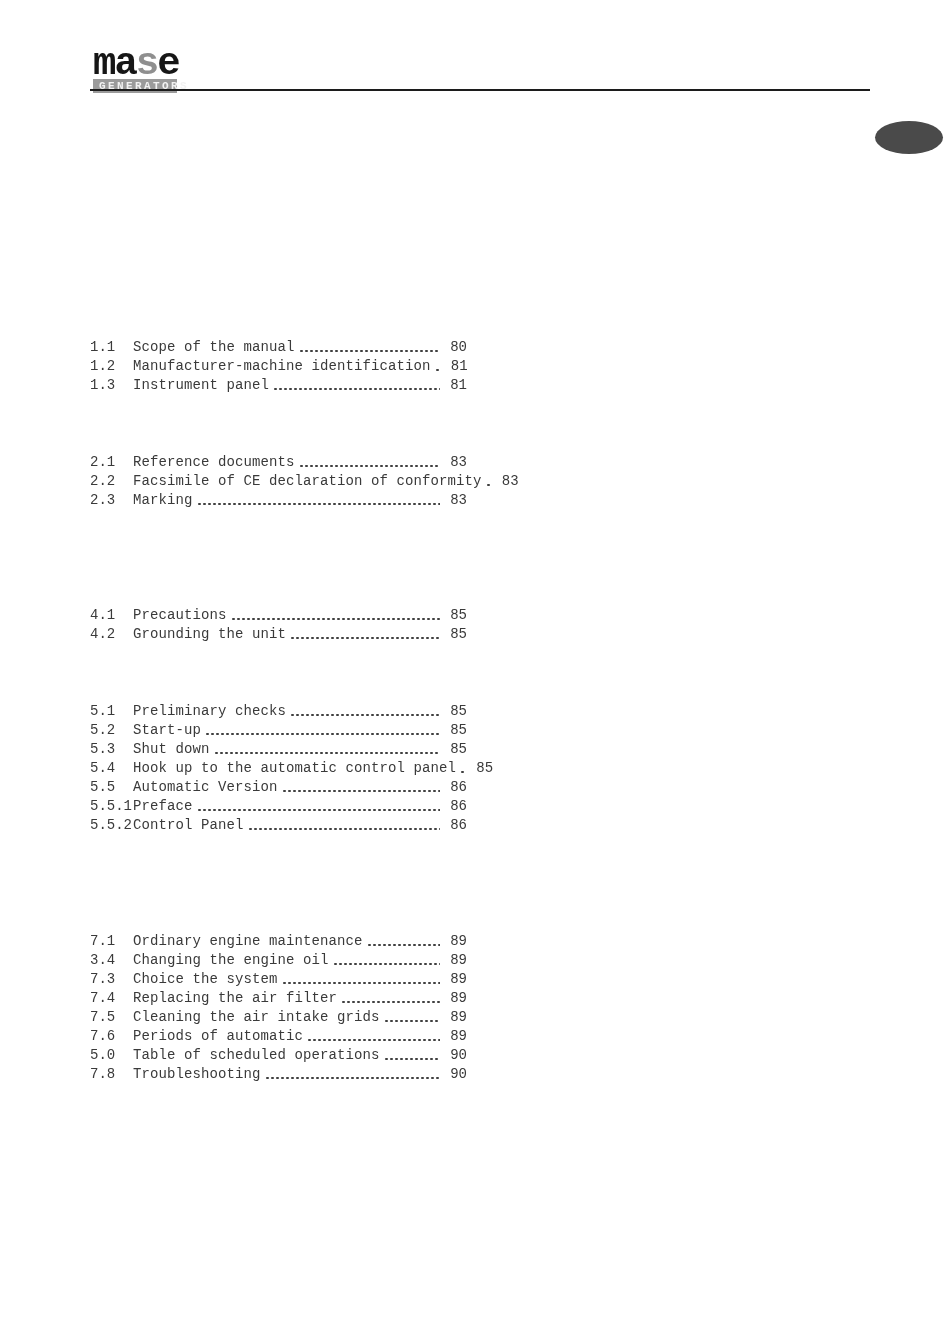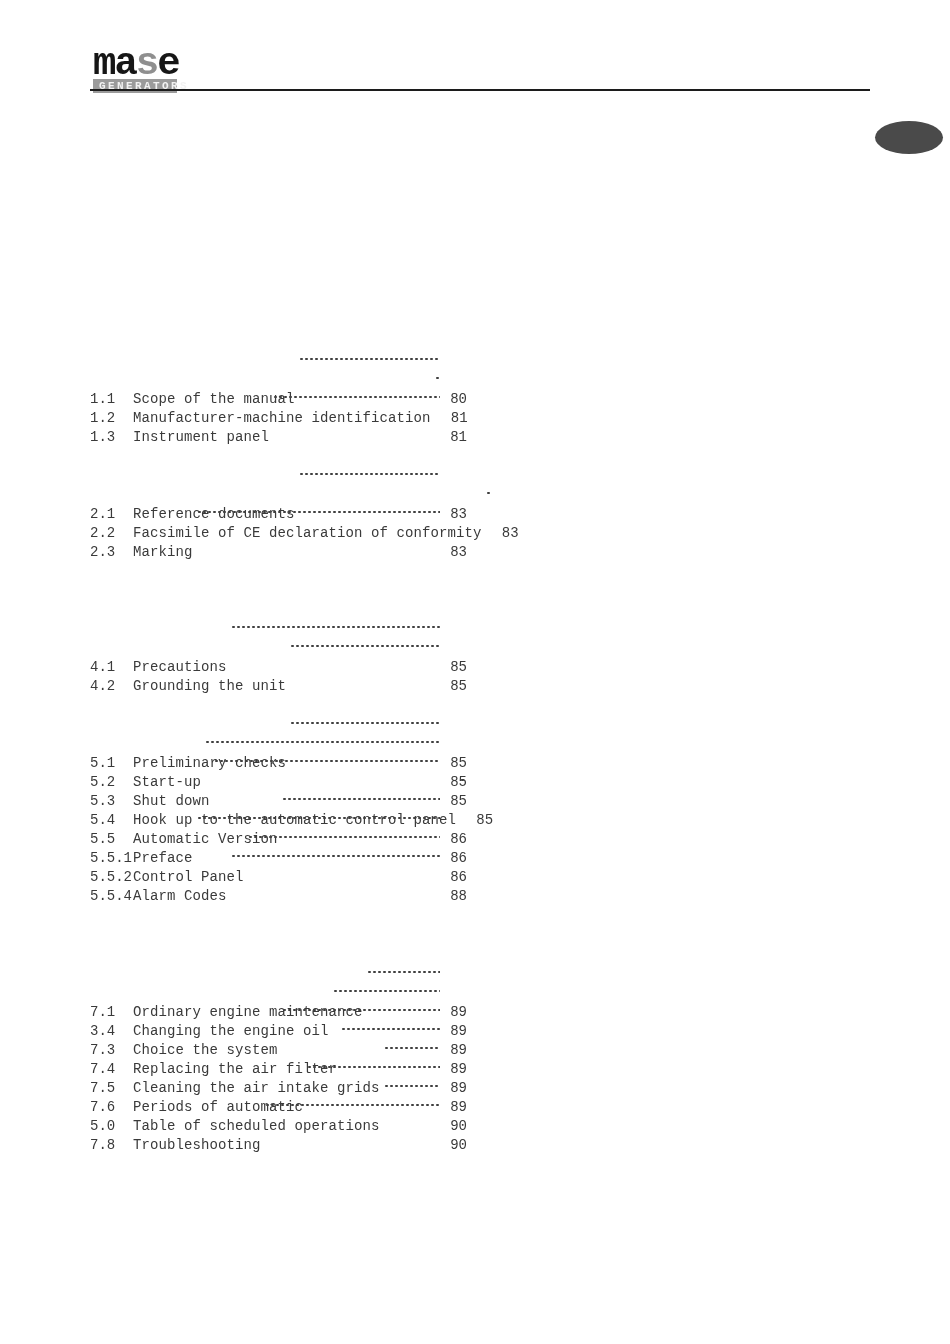--- a/index.html
+++ b/index.html
@@ -44,21 +44,21 @@
     position: absolute;
     left: 875px; top: 121px;
     width: 68px; height: 33px;
     border-radius: 50%;
     background: #4a4a4a;
   }
 
   
   .toc {
     position: absolute;
-    left: 90px; top: 346px;
+    left: 90px; top: 338px;
     width: 377px;
   }
   .toc-group { margin: 0; }
   .toc-group + .toc-group.gap-s { margin-top: 58px; }
   .toc-group + .toc-group.gap-l { margin-top: 96px; }
   .toc-group + .toc-group.gap-xl { margin-top: 97px; }
   .row {
     display: flex;
     align-items: baseline;
     height: 19px;
@@ -72,21 +72,21 @@
     flex: 1 1 auto;
     min-width: 6px;
     align-self: flex-end;
     height: 4px;
     margin: 0 5px 4px 4px;
     background-image: radial-gradient(circle, #3f3f3f 1.05px, rgba(0,0,0,0) 1.35px);
     background-size: 5px 4px;
     background-repeat: repeat-x;
     background-position: left bottom;
   }
-  .pagenum { flex: none; width: 22px; text-align: right; margin-top: 44px; }
+  .pagenum { flex: none; width: 22px; text-align: right; }
 </style>
 </head>
 <body>
 
 <div class="page">
 
   <div class="logo">
     <div class="logo-brand"><span>ma</span><span class="gray">s</span><span>e</span></div>
     <div class="logo-sub">GENERATORS</div>
   </div>
@@ -186,26 +186,20 @@
           <span class="title">Preface</span>
           <span class="leader"></span>
           <span class="pagenum">86</span>
         </div>
         <div class="row">
           <span class="num">5.5.2</span>
           <span class="title">Control Panel</span>
           <span class="leader"></span>
           <span class="pagenum">86</span>
         </div>
-        <div class="row">
-          <span class="num">5.5.4</span>
-          <span class="title">Alarm Codes</span>
-          <span class="leader"></span>
-          <span class="pagenum">88</span>
-        </div>
       </div>
       <div class="toc-group gap-xl">
         <div class="row">
           <span class="num">7.1</span>
           <span class="title">Ordinary engine maintenance</span>
           <span class="leader"></span>
           <span class="pagenum">89</span>
         </div>
         <div class="row">
           <span class="num">3.4</span>

